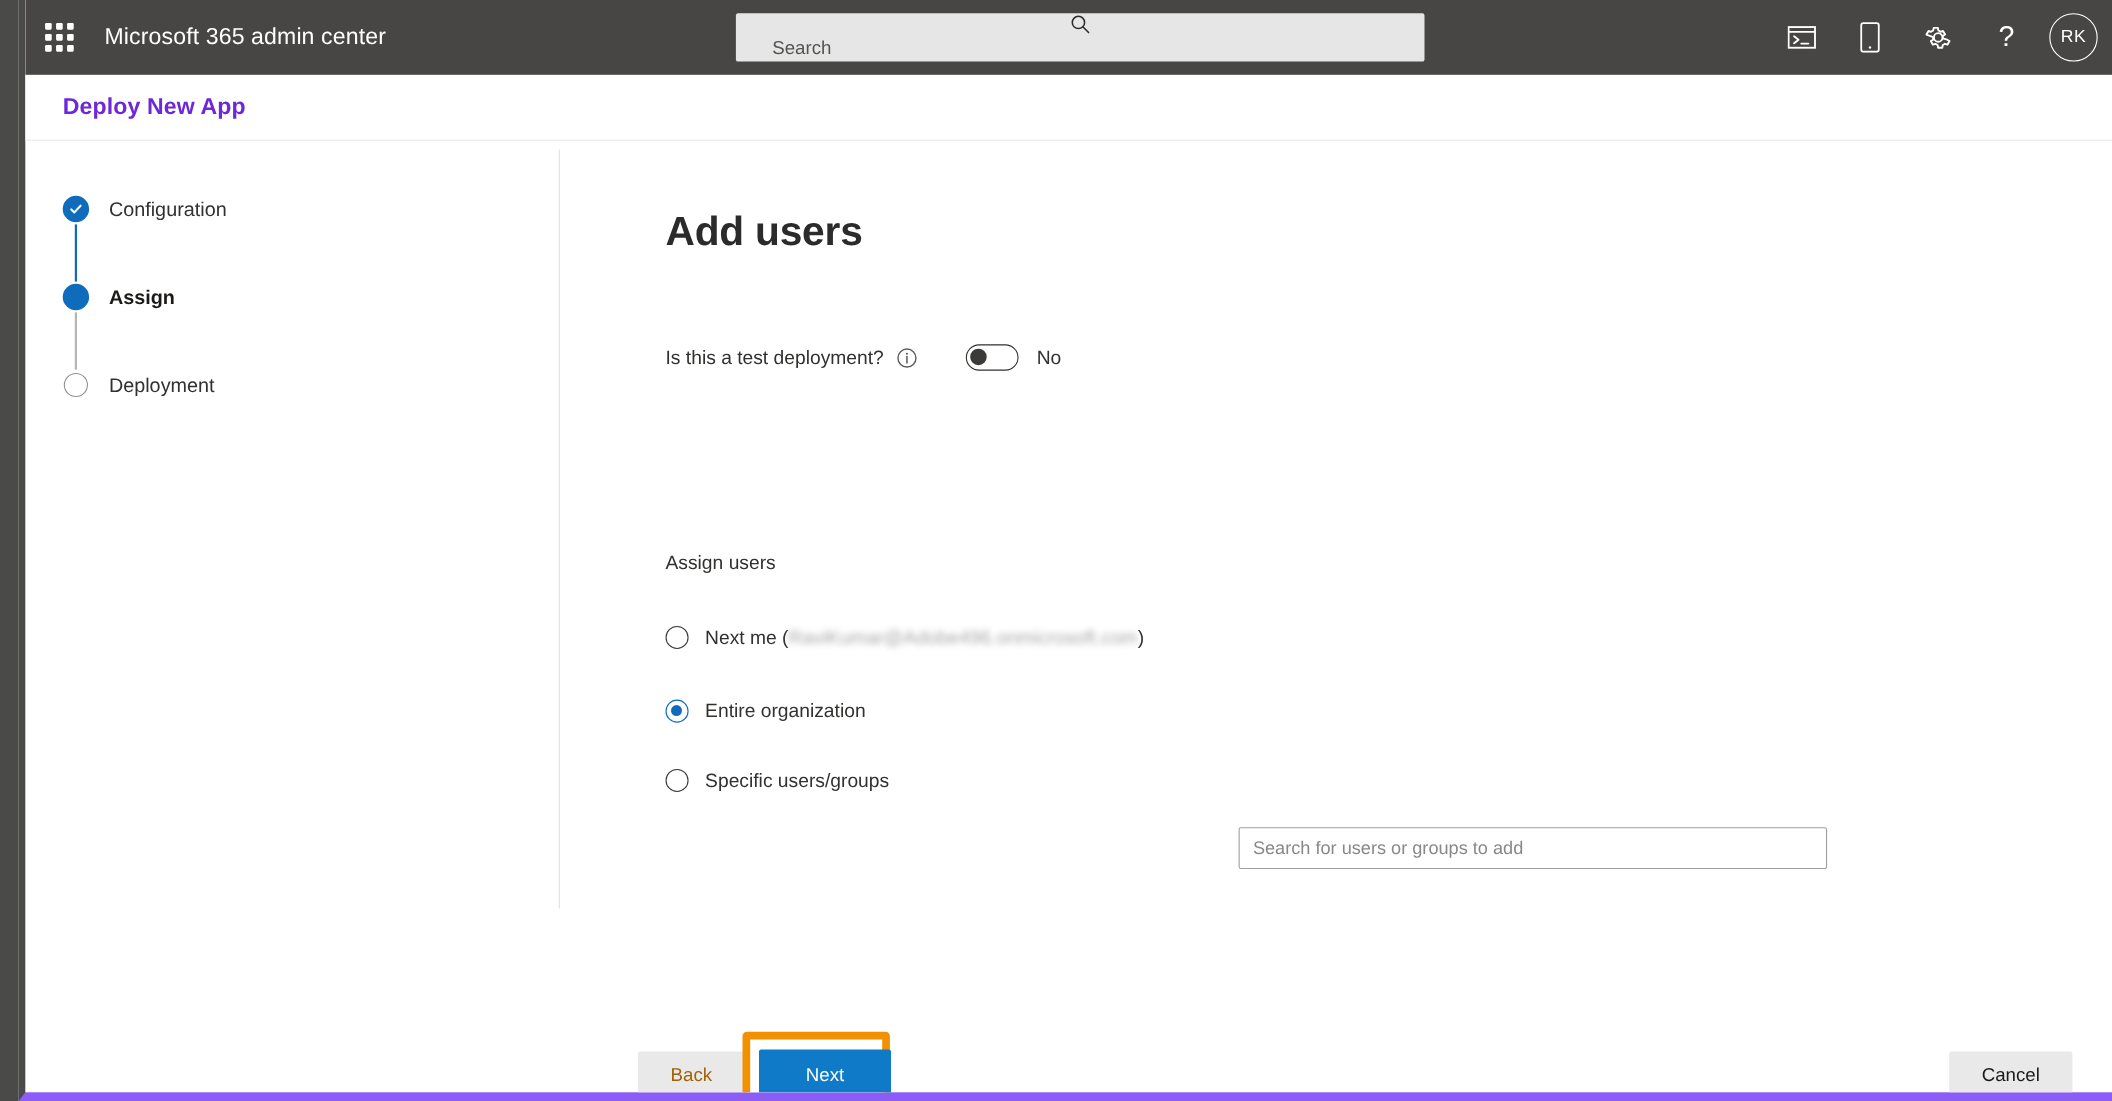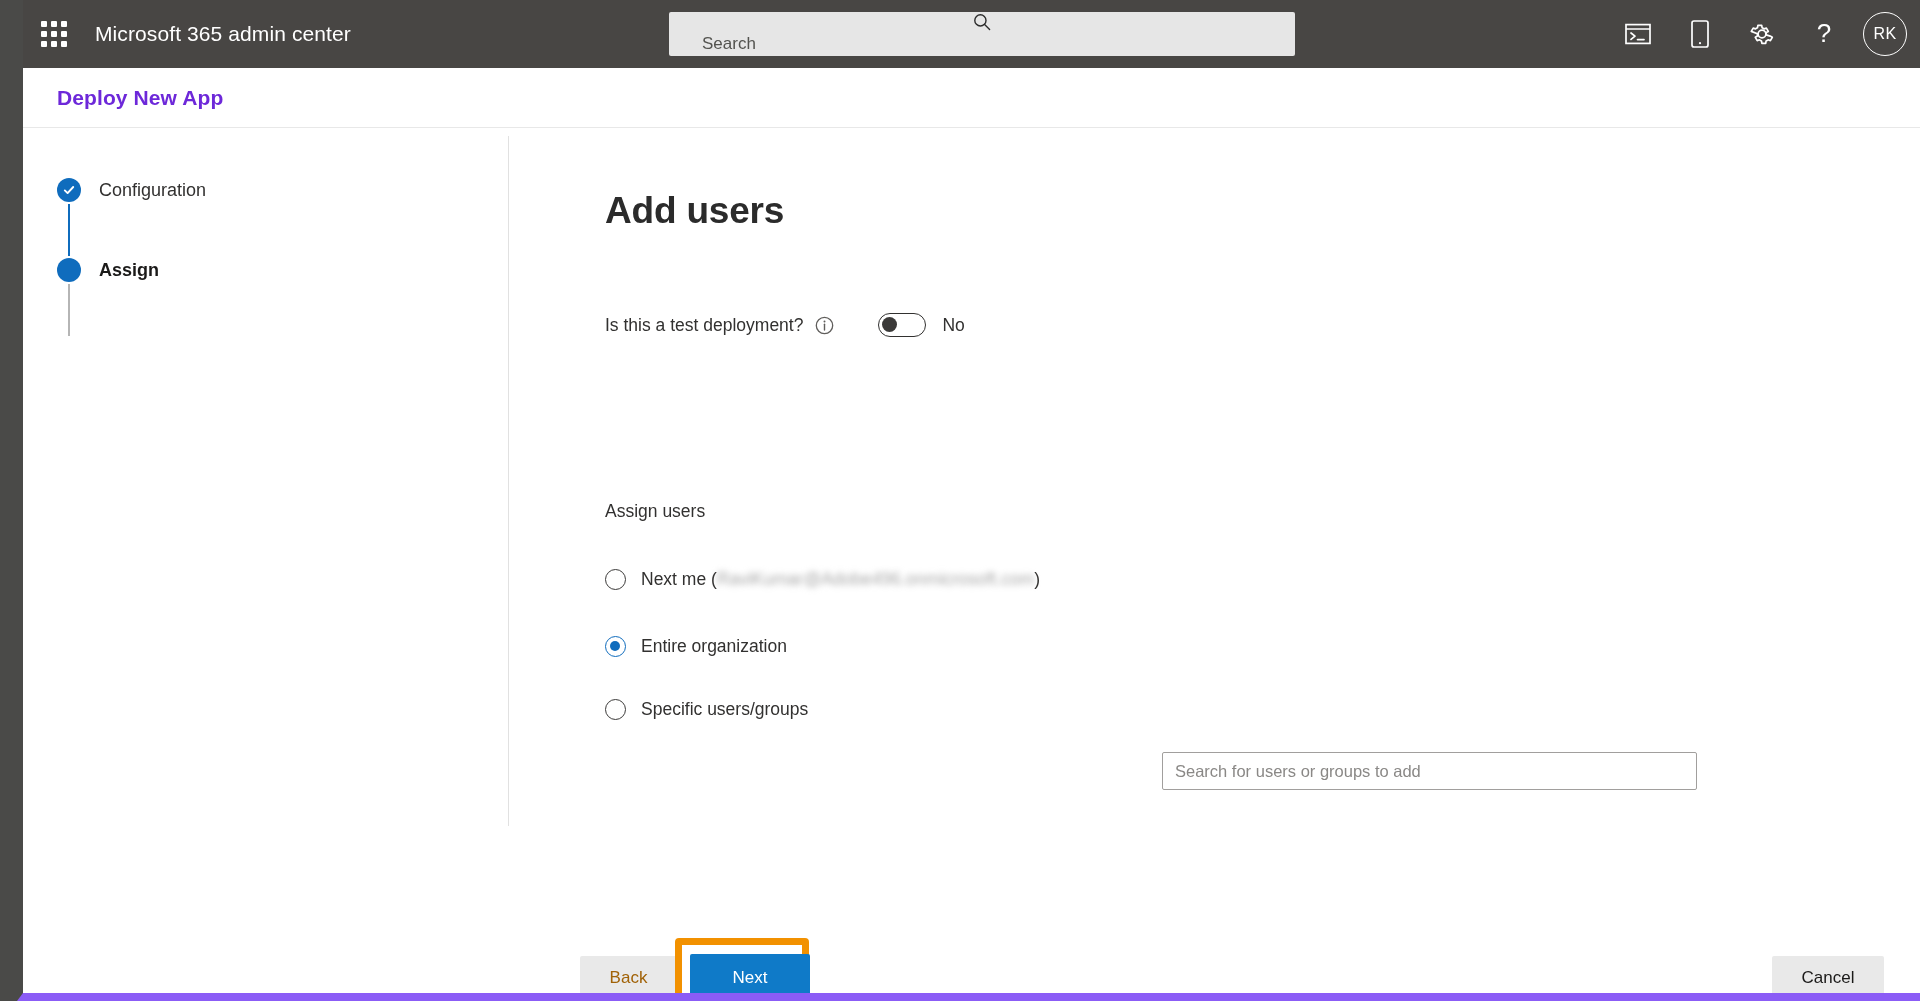--- a/index.html
+++ b/index.html
@@ -281,21 +281,20 @@
     left: 585px; top: 624px;
     width: 535px; height: 38px;
     border: 1px solid #a19f9d;
     background: #ffffff;
     border-radius: 2px;
     font-family: "Liberation Sans", sans-serif;
     font-size: 16.5px;
     color: #323130;
     padding: 0 12px;
     outline: none;
-    margin-left: 36px;
   }
   #group-search::placeholder { color: #8a8886; opacity: 1; }
 
   
   .btn {
     font-family: "Liberation Sans", sans-serif;
     font-size: 17px;
     border: none;
     cursor: pointer;
     border-radius: 2px;
@@ -427,20 +426,26 @@
         </div>
 
         <div class="step">
           <div class="connector todo"></div>
           <div class="marker">
             <div class="dot-current"></div>
           </div>
           <div class="lbl current">Assign</div>
         </div>
 
+        <div class="step">
+          <div class="marker">
+            <div class="dot-todo"></div>
+          </div>
+          <div class="lbl">Deployment</div>
+        </div>
 
       </div>
     </div>
 
     <div id="main-pane">
 
       <div id="pane-title">Add users</div>
 
       <div id="test-row">
         <span id="test-label">Is this a test deployment?</span>

